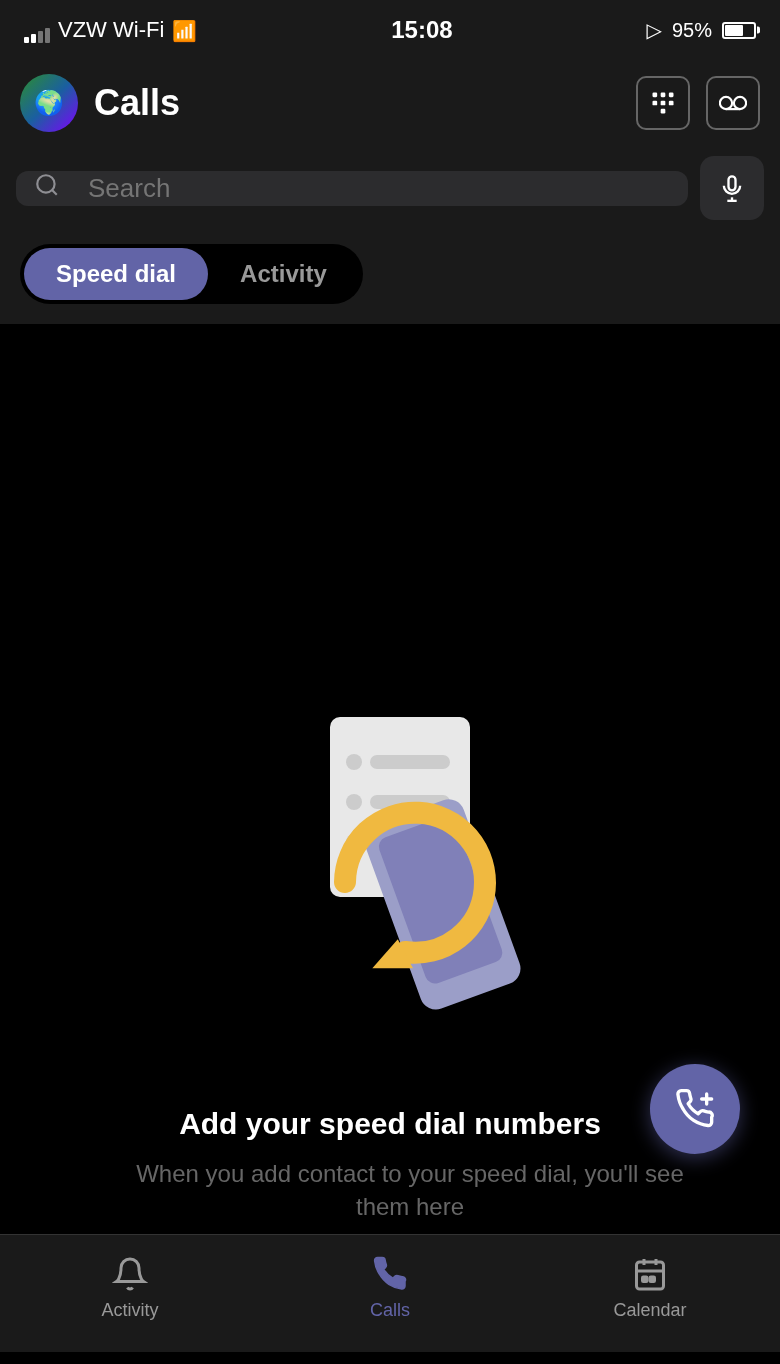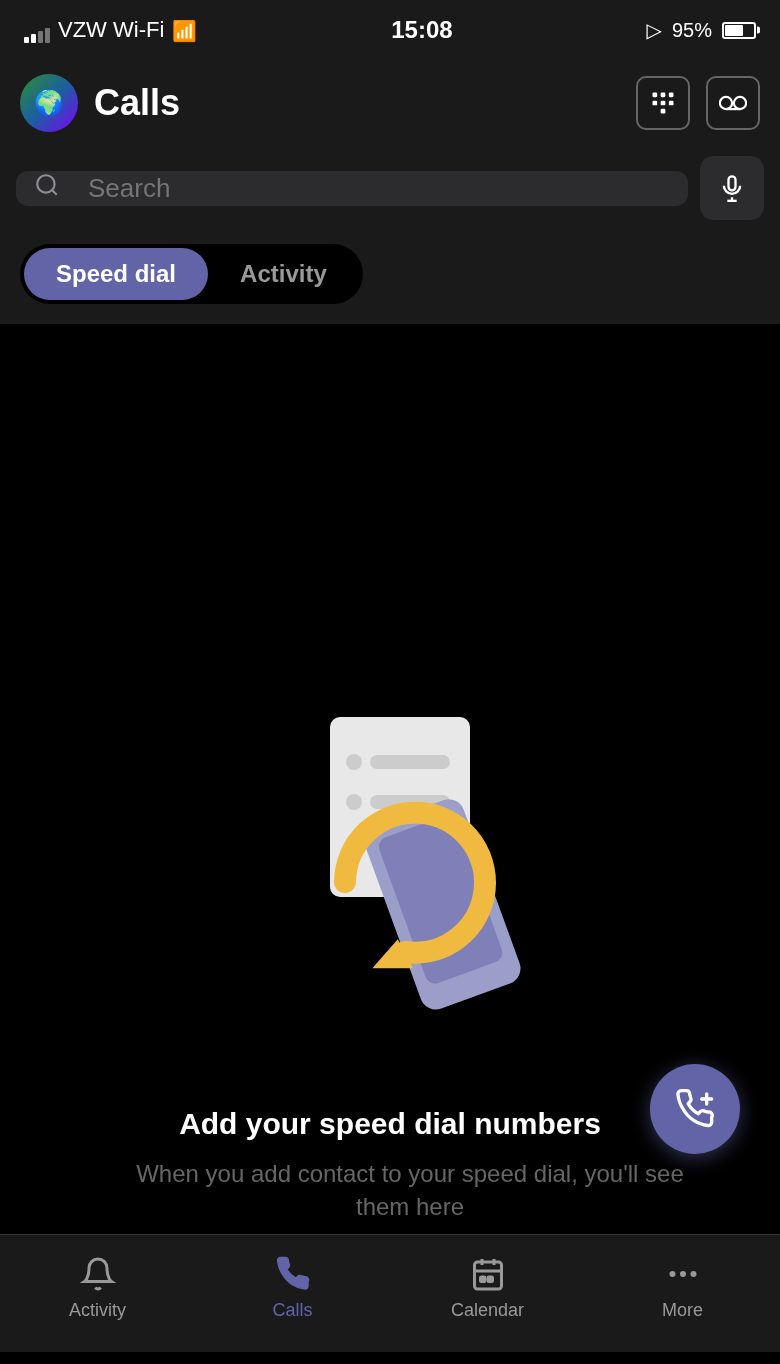--- a/index.html
+++ b/index.html
@@ -452,24 +452,14 @@
         <line x1="16" y1="2" x2="16" y2="6"></line>
         <line x1="8" y1="2" x2="8" y2="6"></line>
         <line x1="3" y1="10" x2="21" y2="10"></line>
         <rect x="7" y="14" width="3" height="3" rx="0.5" fill="#999"></rect>
         <rect x="12" y="14" width="3" height="3" rx="0.5" fill="#999"></rect>
       </svg>
     </div>
     <span class="nav-label">Calendar</span>
   </div>
 
-  <div class="nav-item">
-    <div class="nav-icon">
-      <svg width="36" height="36" viewBox="0 0 24 24" fill="#999">
-        <circle cx="5" cy="12" r="2"></circle>
-        <circle cx="12" cy="12" r="2"></circle>
-        <circle cx="19" cy="12" r="2"></circle>
-      </svg>
-    </div>
-    <span class="nav-label">More</span>
-  </div>
 
 </div>
 
 </body></html>

